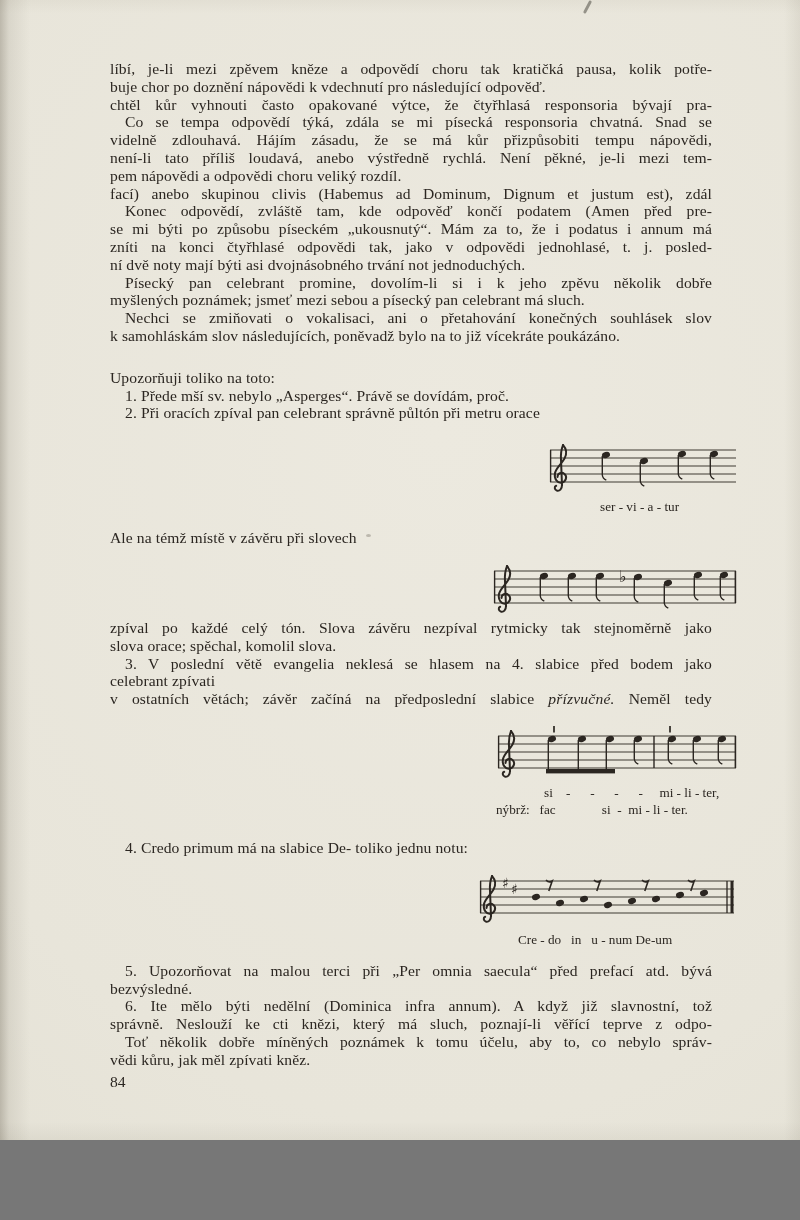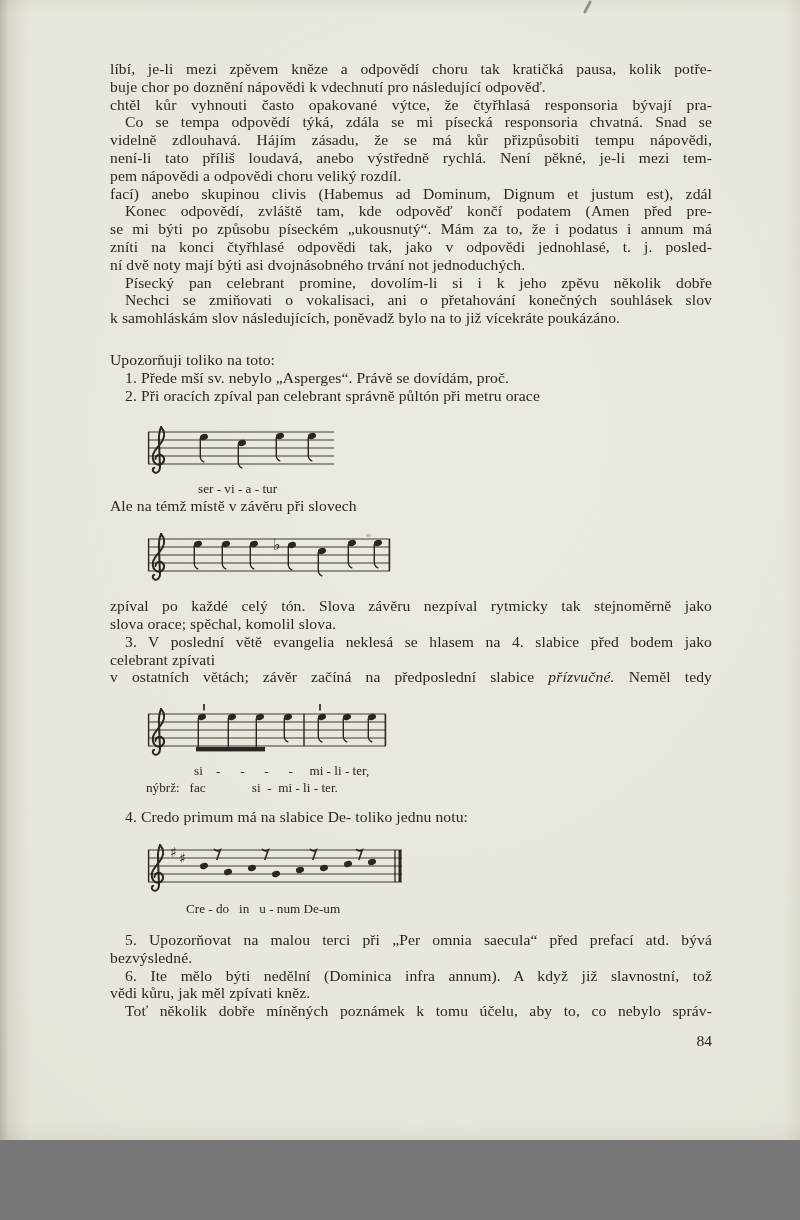--- a/index.html
+++ b/index.html
@@ -24,36 +24,36 @@
   .col{
     position:absolute;left:110px;top:60px;width:602px;
     color:#2b2621;font-size:15.6px;line-height:17.8px;
   }
   .tline{text-align:justify;text-align-last:justify;letter-spacing:.1px;}
   .tline.last{text-align-last:left;}
   .tline.ind{text-indent:15px;}
   .tline.gap{margin-top:24px;}
   .tline i{letter-spacing:.2px;}
 
-  .music{display:flex;justify-content:flex-start;transform:translateX(30px);}
+  .music{display:flex;justify-content:flex-end;transform:translateX(30px);}
   .mwrap{display:flex;flex-direction:column;}
   .music svg{display:block;}
   .m1{margin-top:18px;}
   .m2{margin-top:14px;}
   .m3{margin-top:16px;}
   .m4{margin-top:14px;}
-  .bl2{}
-  .bl3{margin-top:10px;}
-  .bl4{margin-top:12px;}
+  .bl2{margin-top:14px;}
+  .bl3{margin-top:0;}
+  .bl4{margin-top:21px;}
   .bl5{margin-top:14px;}
   .lyr{
     font-size:13.2px;line-height:17px;white-space:pre;color:#2b2621;
   }
   .pagenum{
-    margin-top:12px;text-align:right;font-size:15.6px;color:#2b2621;
+    margin-top:4px;text-align:left;font-size:15.6px;color:#2b2621;
   }
 </style>
 </head>
 <body>
 
 <div class="paper">
   <div class="speck1"></div>
   <div class="speck2"></div>
 
   <div class="col">
@@ -65,20 +65,21 @@
         <div class="tline ind">Co se tempa odpovědí týká, zdála se mi písecká responsoria chvatná. Snad se</div>
         <div class="tline">videlně zdlouhavá. Hájím zásadu, že se má kůr přizpůsobiti tempu nápovědi,</div>
         <div class="tline">není-li tato příliš loudavá, anebo výstředně rychlá. Není pěkné, je-li mezi tem-</div>
         <div class="tline last">pem nápovědi a odpovědi choru veliký rozdíl.</div>
         <div class="tline">fací) anebo skupinou clivis (Habemus ad Dominum, Dignum et justum est), zdál</div>
         <div class="tline ind">Konec odpovědí, zvláště tam, kde odpověď končí podatem (Amen před pre-</div>
         <div class="tline">se mi býti po způsobu píseckém „ukousnutý“. Mám za to, že i podatus i annum má</div>
         <div class="tline">zníti na konci čtyřhlasé odpovědi tak, jako v odpovědi jednohlasé, t. j. posled-</div>
         <div class="tline last">ní dvě noty mají býti asi dvojnásobného trvání not jednoduchých.</div>
         <div class="tline ind">Písecký pan celebrant promine, dovolím-li si i k jeho zpěvu několik dobře</div>
+        <div class="tline last">myšlených poznámek; jsmeť mezi sebou a písecký pan celebrant má sluch.</div>
         <div class="tline ind">Nechci se zmiňovati o vokalisaci, ani o přetahování konečných souhlásek slov</div>
         <div class="tline last">k samohláskám slov následujících, poněvadž bylo na to již vícekráte poukázáno.</div>
         <div class="tline last gap">Upozorňuji toliko na toto:</div>
         <div class="tline last ind">1. Přede mší sv. nebylo „Asperges“. Právě se dovídám, proč.</div>
         <div class="tline last ind">2. Při oracích zpíval pan celebrant správně půltón při metru orace</div>
       </div>
 
     <div class="music m1">
       <div class="mwrap" style="width:200px">
         <svg width="200" height="58" viewBox="0 0 200 58">
@@ -225,19 +226,20 @@
           <rect x="258.5" y="10" width="3" height="32" fill="#2b2621"></rect>
         </svg>
         <div class="lyr" style="padding-left:46px">Cre - do   in   u - num De-um</div>
       </div>
     </div>
 
     <div class="bl5">
         <div class="tline ind">5. Upozorňovat na malou terci při „Per omnia saecula“ před prefací atd. bývá</div>
         <div class="tline last">bezvýsledné.</div>
         <div class="tline ind">6. Ite mělo býti nedělní (Dominica infra annum). A když již slavnostní, tož</div>
+        <div class="tline">správně. Neslouží ke cti knězi, který má sluch, poznají-li věřící teprve z odpo-</div>
+        <div class="tline ind">Toť několik dobře míněných poznámek k tomu účelu, aby to, co nebylo správ-</div>
         <div class="tline last">vědi kůru, jak měl zpívati kněz.</div>
-        <div class="tline ind">Toť několik dobře míněných poznámek k tomu účelu, aby to, co nebylo správ-</div>
       </div>
 
     <div class="pagenum">84</div>
   </div>
 </div>
 
 </body></html>

